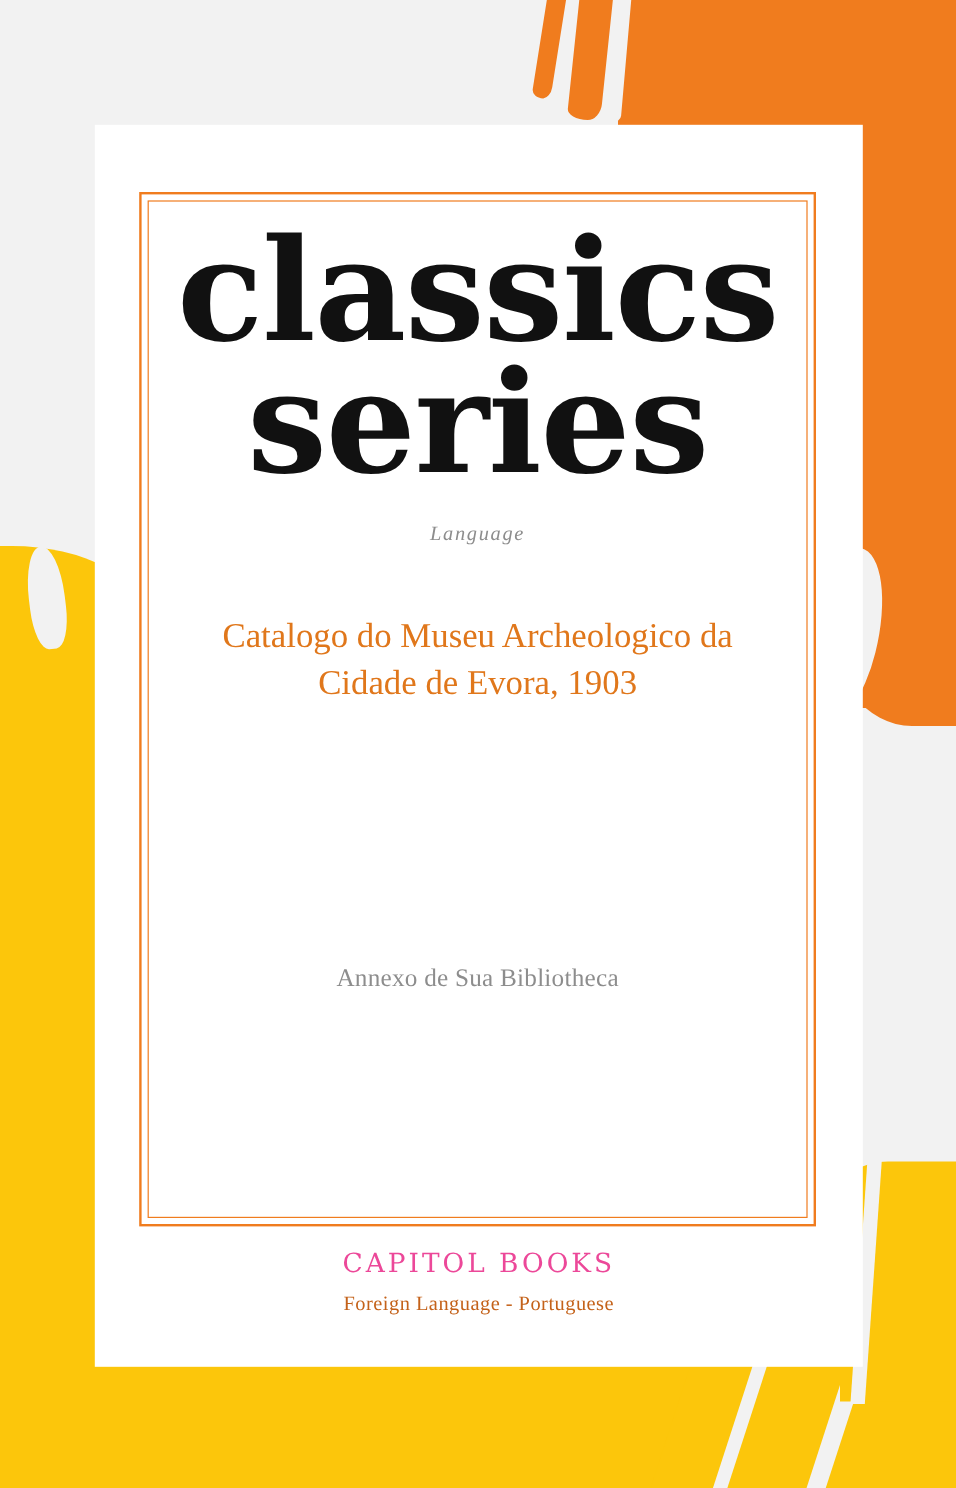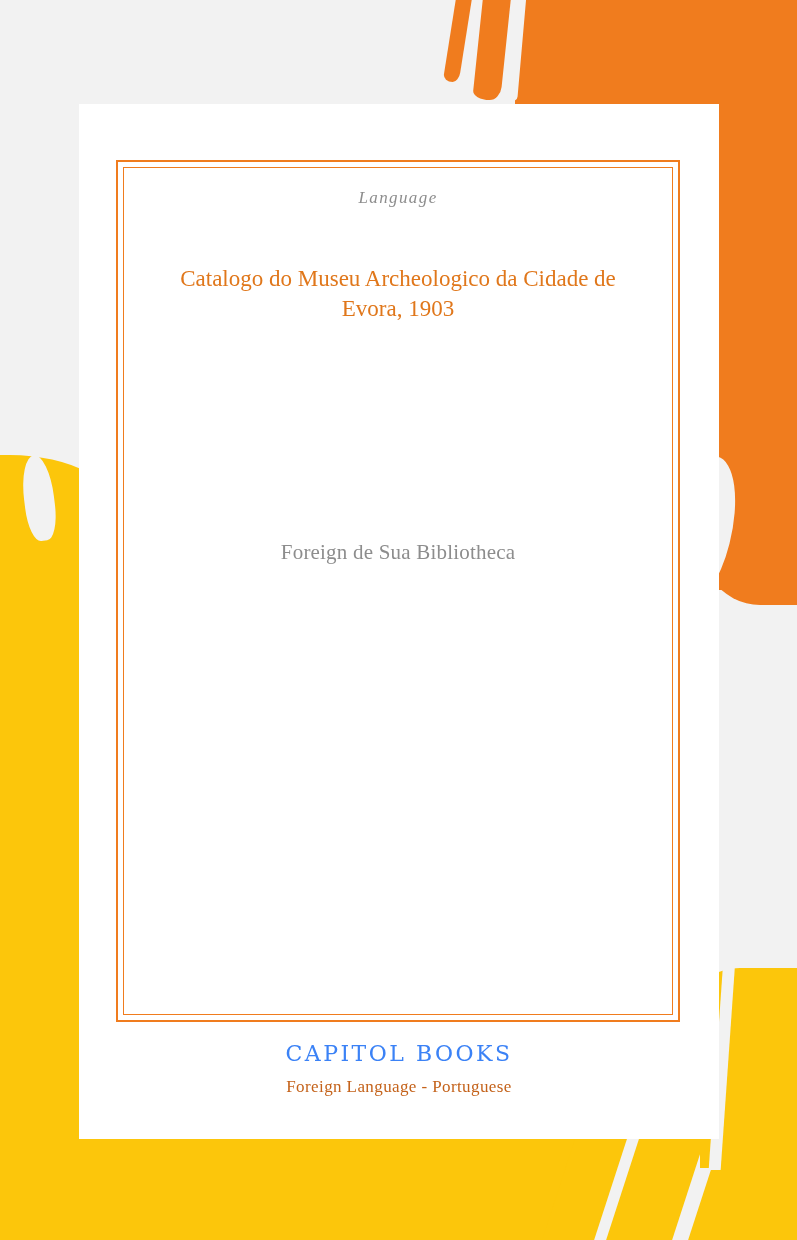--- a/index.html
+++ b/index.html
@@ -213,21 +213,21 @@
     font-size: 17px;
     letter-spacing: 1.4px;
     color: #8d8d8d;
   }
 
   .book-title {
     margin-top: 56px;
     width: 480px;
     text-align: center;
     font-family: "Liberation Serif", serif;
-    font-size: 23px;
+    font-size: 29px;
     line-height: 1.32;
     color: #e0771b;
   }
 
   .subtitle {
     margin-top: 215px;
     font-family: "Liberation Serif", serif;
     font-size: 21px;
     color: #8d8d8d;
     letter-spacing: 0.2px;
@@ -237,21 +237,21 @@
     position: absolute;
     left: 0;
     right: 0;
     bottom: 42px;
     text-align: center;
   }
   .publisher {
     font-family: "DejaVu Serif", "Liberation Serif", serif;
     font-size: 22px;
     letter-spacing: 2.5px;
-    color: #3b82f6;
+    color: #ec4899;
   }
   .imprint {
     margin-top: 11px;
     font-family: "Liberation Serif", serif;
     font-size: 17px;
     letter-spacing: 0.4px;
     color: #c4621a;
   }
 </style>
 </head>
@@ -275,26 +275,30 @@
   <div class="yellow-right-gap"></div>
 </div>
 
 <div class="cover">
 
   <div class="frame-outer">
     <div class="frame-inner"></div>
 
     <div class="frame-content">
 
+      <div class="series-title">
+        <span>classics</span>
+        <span class="line2">series</span>
+      </div>
 
       <div class="author">Language</div>
 
       <div class="book-title">Catalogo do Museu Archeologico da Cidade de Evora, 1903</div>
 
-      <div class="subtitle">Foreign de Sua Bibliotheca</div>
+      <div class="subtitle">Annexo de Sua Bibliotheca</div>
 
     </div>
   </div>
 
   <div class="publisher-block">
     <div class="publisher">CAPITOL BOOKS</div>
     <div class="imprint">Foreign Language - Portuguese</div>
   </div>
 
 </div>

